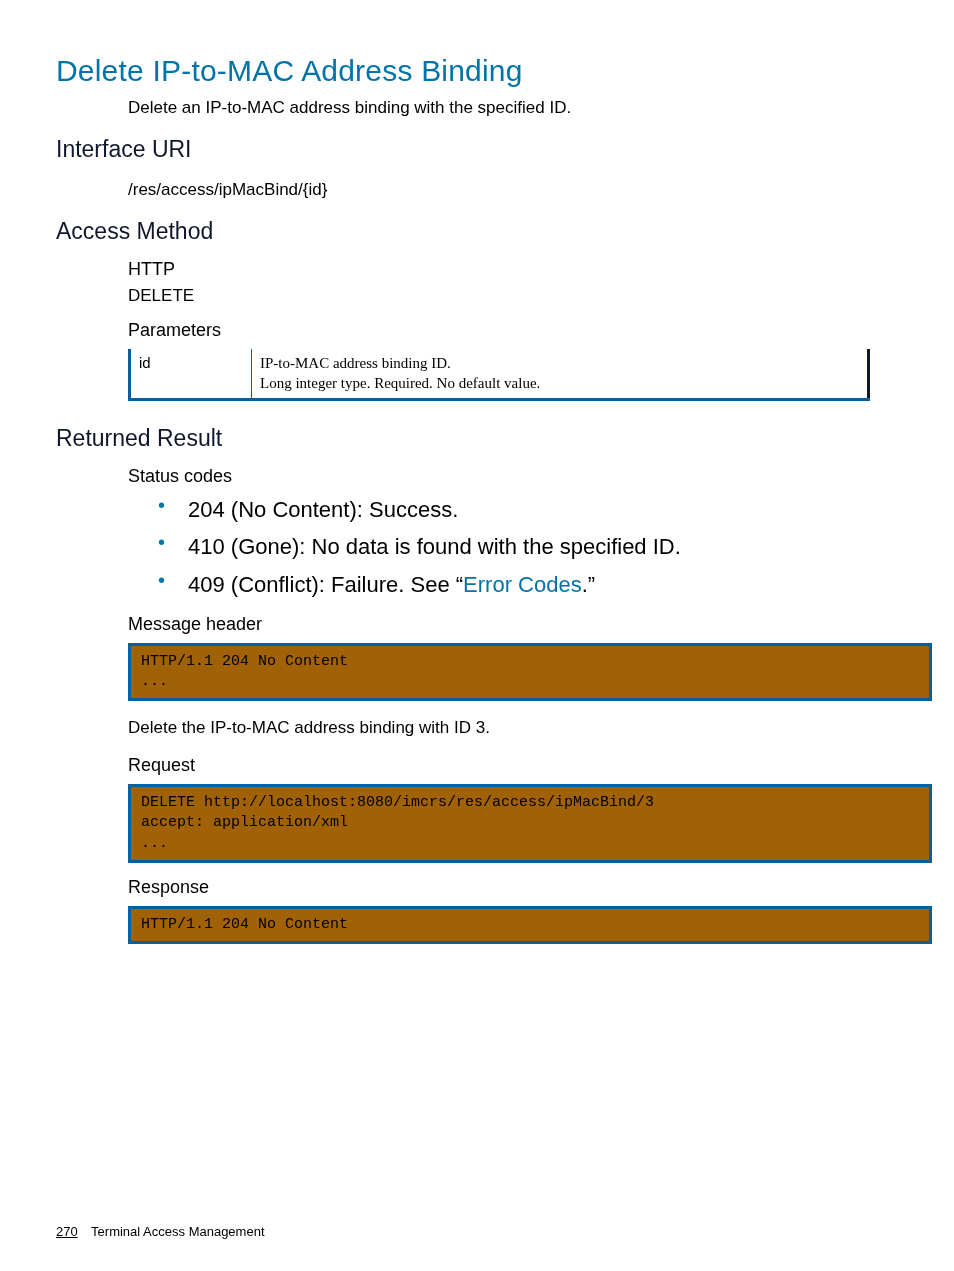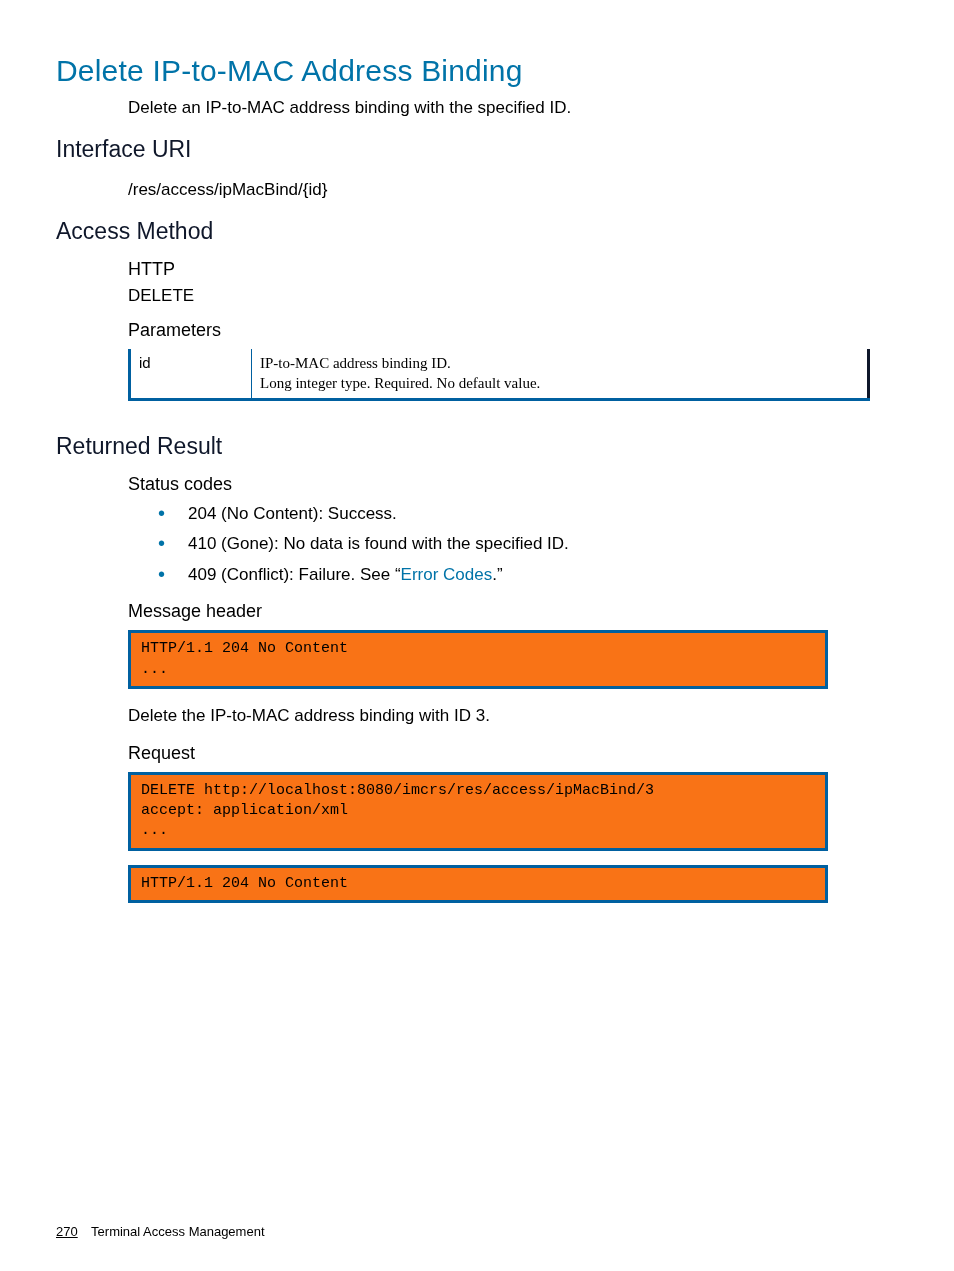--- a/index.html
+++ b/index.html
@@ -82,21 +82,21 @@
     border-right: 1px solid #0060a0;
     width: 104px;
   }
   table.param-table td.right {
     border-right: 3px solid #0f172a;
     font-family: Liberation Serif, serif;
   }
   ul.status-list {
     margin: 6px 0 10px 96px;
     padding: 0;
-    font-size: 17px;
+    font-size: 22px;
   }
   ul.status-list li {
     list-style: none;
     position: relative;
     padding-left: 36px;
     margin: 8px 0;
     line-height: 1.35;
   }
   ul.status-list li::before {
     content: "•";
@@ -106,29 +106,29 @@
     color: #0073a8;
     font-size: 20px;
     line-height: 1;
   }
   .link {
     color: #0073a8;
   }
   pre.codeblock {
     border: 3px solid #0060a0;
     margin: 8px 0 14px 72px;
-    width: 700px;
+    width: 804px;
     box-sizing: border-box;
     padding: 6px 10px;
     font-family: "Courier New", monospace;
     font-size: 15px;
     line-height: 1.35;
     white-space: pre;
     overflow: hidden;
-    background: #f97316;
+    background: #a16207;
   }
   .footer {
     position: absolute;
     bottom: 32px;
     left: 56px;
     font-size: 13px;
     color: #000;
   }
   .footer .pnum {
     margin-right: 10px;
@@ -156,40 +156,41 @@
     <tr>
       <td class="left">id</td>
       <td class="right">
         <span>IP-to-MAC address binding ID.</span><br>
         <span>Long integer type. Required. No default value.</span>
       </td>
     </tr>
   </tbody>
     </table>
 
-  <h2 class="section" style="margin-top:32px">Returned Result</h2>
+  <h2 class="section" style="margin-top:24px">Returned Result</h2>
   <h3 class="sub">Status codes</h3>
   <ul class="status-list">
     <li>204 (No Content): Success.</li>
     <li>410 (Gone): No data is found with the specified ID.</li>
     <li>
       <span>409 (Conflict): Failure. See “</span><span class="link">Error Codes</span><span>.”</span>
     </li>
   </ul>
 
   <h3 class="sub">Message header</h3>
   <pre class="codeblock">HTTP/1.1 204 No Content
 ...</pre>
 
   <p class="body-indent">Delete the IP-to-MAC address binding with ID 3.</p>
 
   <h3 class="sub">Request</h3>
   <pre class="codeblock">DELETE http://localhost:8080/imcrs/res/access/ipMacBind/3
 accept: application/xml
 ...</pre>
 
+  <h3 class="sub">Response</h3>
   <pre class="codeblock">HTTP/1.1 204 No Content</pre>
 
   <div class="footer">
     <span class="pnum">270</span>
     <span>Terminal Access Management</span>
   </div>
 </div>
 
 </body></html>

